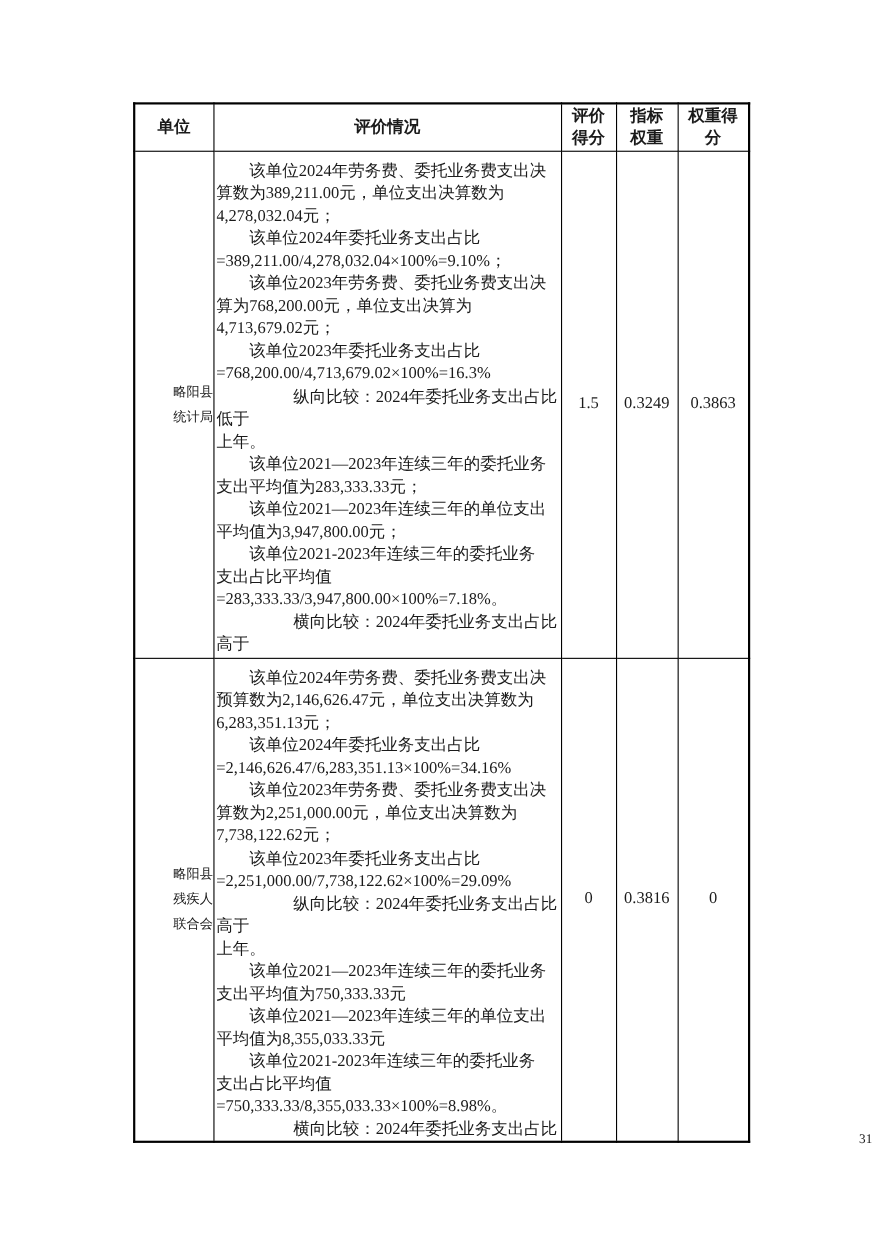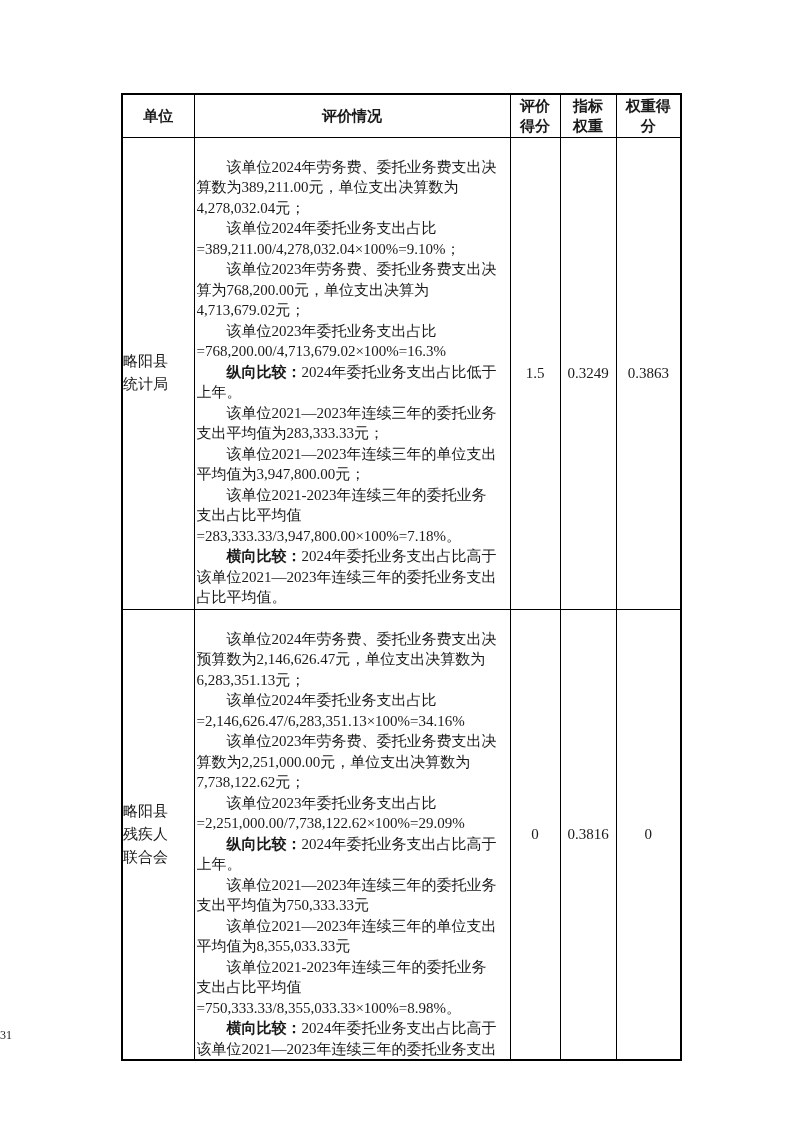--- a/index.html
+++ b/index.html
@@ -14,37 +14,37 @@
     border:2px solid #000;
   }
   .doc th,.doc td{
     border:1.5px solid #000;padding:0;box-sizing:border-box;
   }
   .doc thead th{
     height:43px;font-size:15px;font-weight:bold;text-align:center;
     vertical-align:middle;white-space:pre-line;line-height:20px;
   }
   td.unit-cell{
-    text-align:left;vertical-align:middle;font-size:15px;
+    text-align:right;vertical-align:middle;font-size:12px;
     white-space:pre-line;line-height:23px;
   }
   td.score-cell,td.weight-cell,td.wscore-cell{
     text-align:center;vertical-align:middle;font-size:15px;margin-left:30px;
   }
-  td.eval-cell{vertical-align:top;padding:19px 2px 0 2px;}
+  td.eval-cell{vertical-align:top;padding:8px 2px 0 2px;}
   .clip{overflow:hidden;}
   tr.row-0{height:456px;} tr.row-0 .clip{height:452px;}
   tr.row-1{height:434px;} tr.row-1 .clip{height:430px;}
   .para{
     margin:0;font-size:15px;line-height:20.5px;text-indent:2em;
     white-space:pre-line;overflow-wrap:break-word;
   }
-  .para .b{font-weight:bold;}
+  .para .b{font-weight:normal;margin-left:40px;}
   .page-number{
-    position:absolute;left:0;right:0;top:1028px;text-align:left;
+    position:absolute;left:0;right:0;top:1028px;text-align:right;
     font-size:12px;color:#1a1a1a;
   }
 </style>
 </head>
 <body>
 
 <table class="doc">
   <colgroup>
     <col style="width:72px">
     <col style="width:316px">

